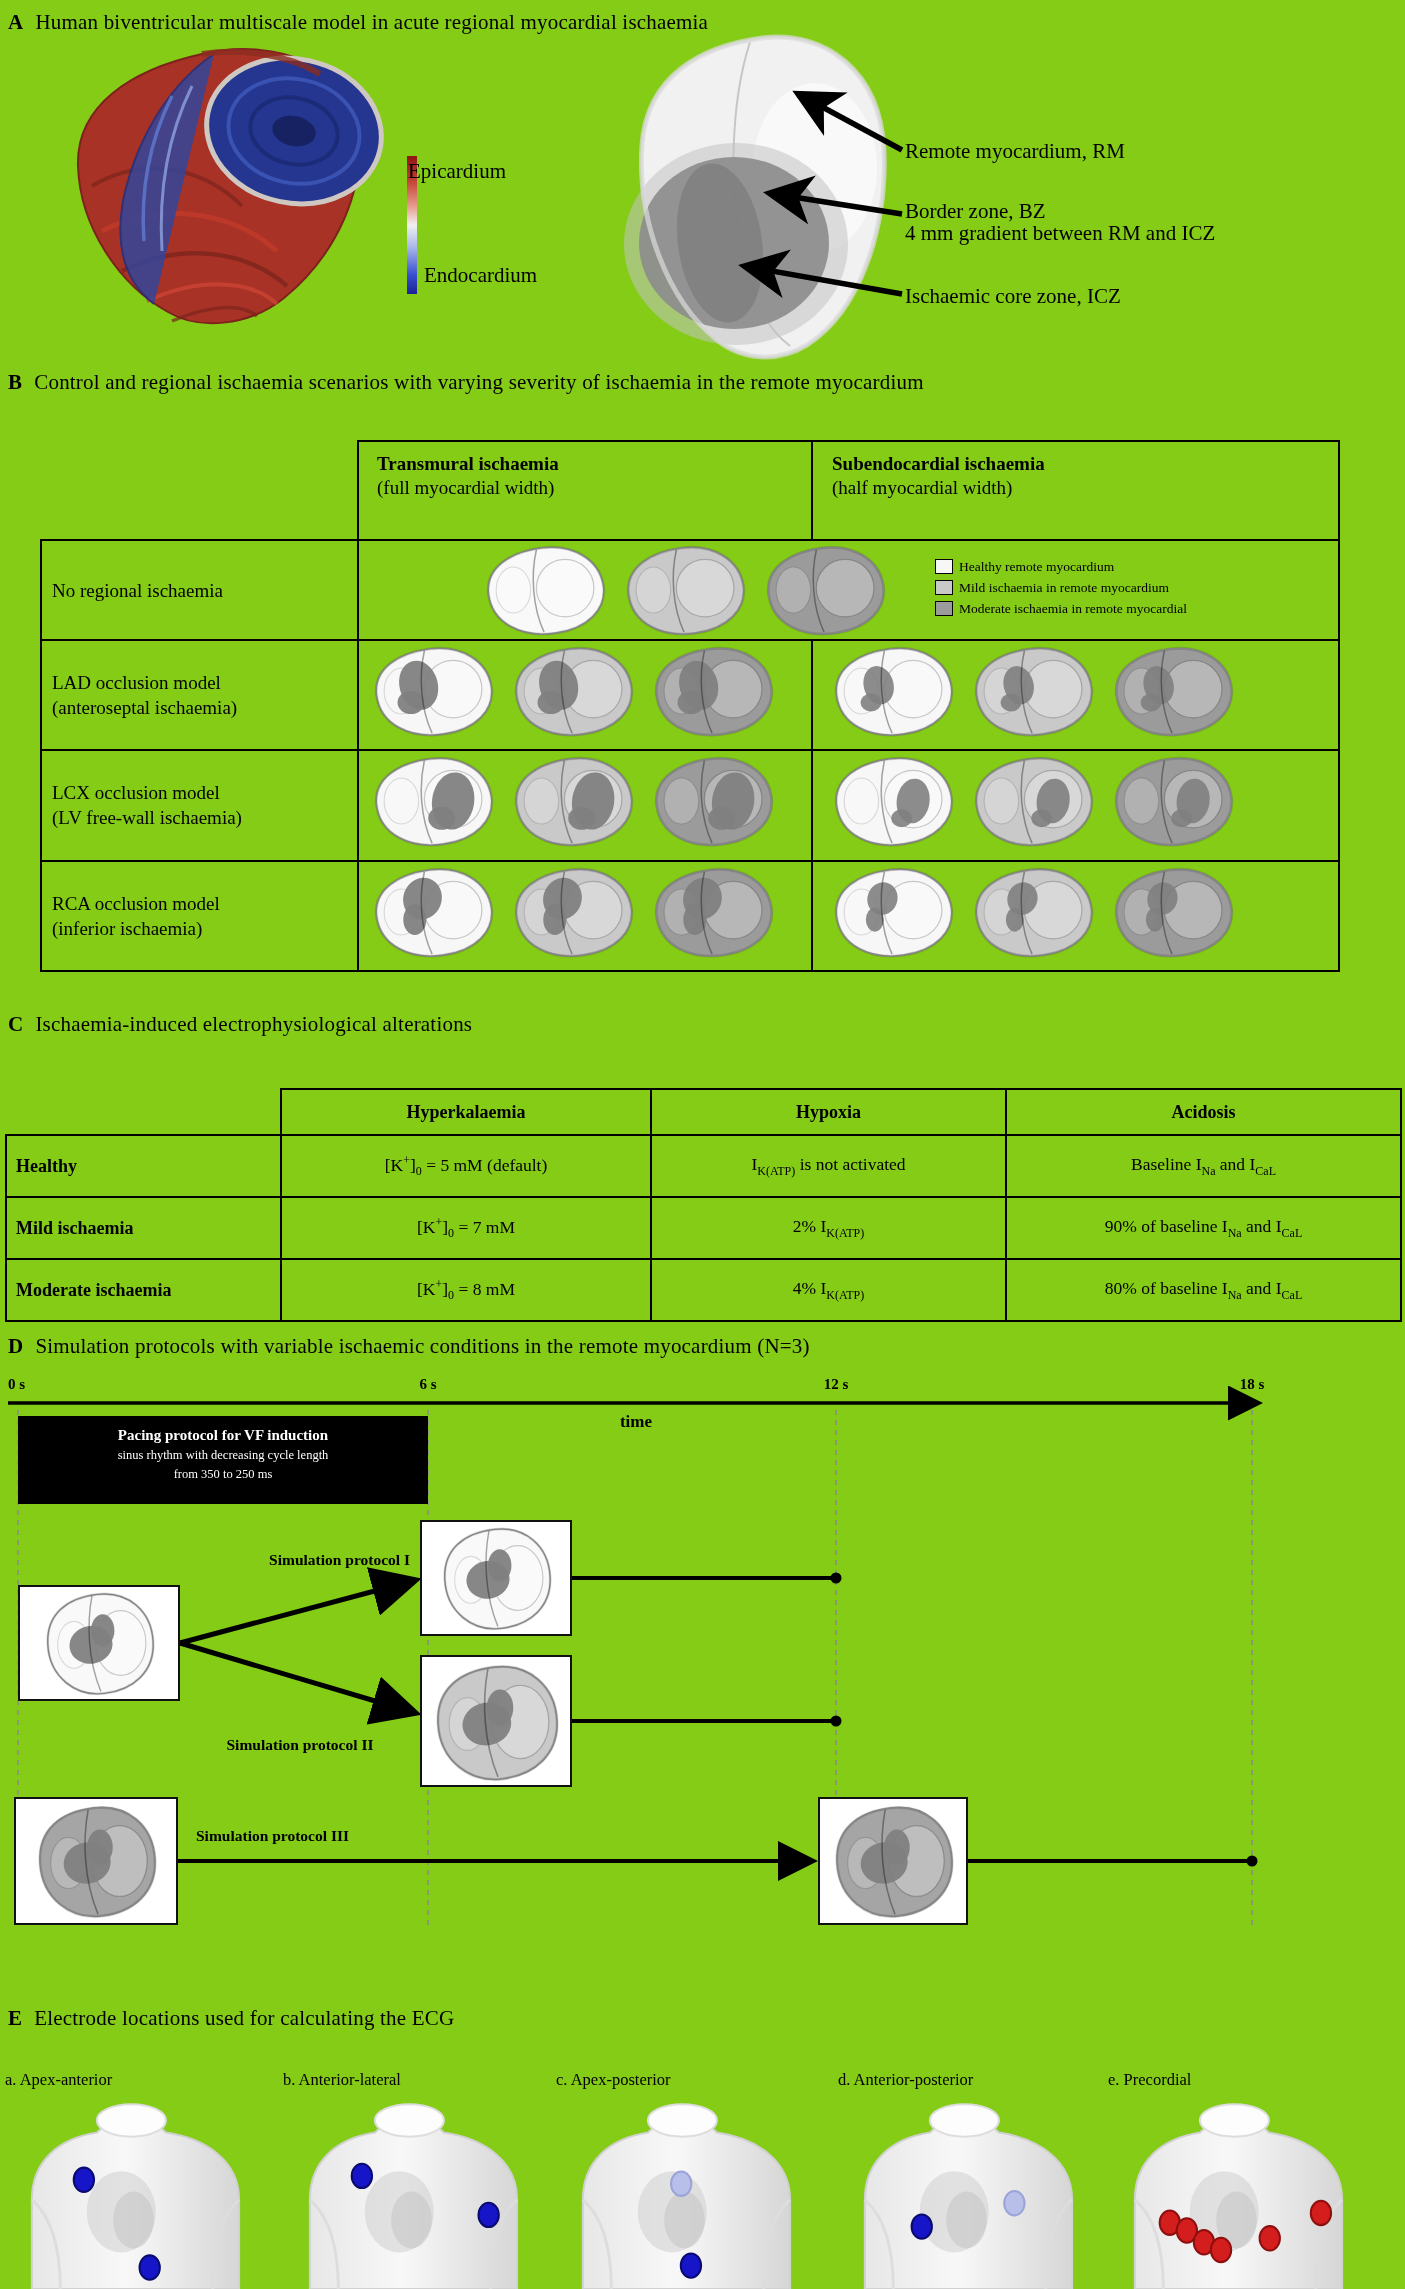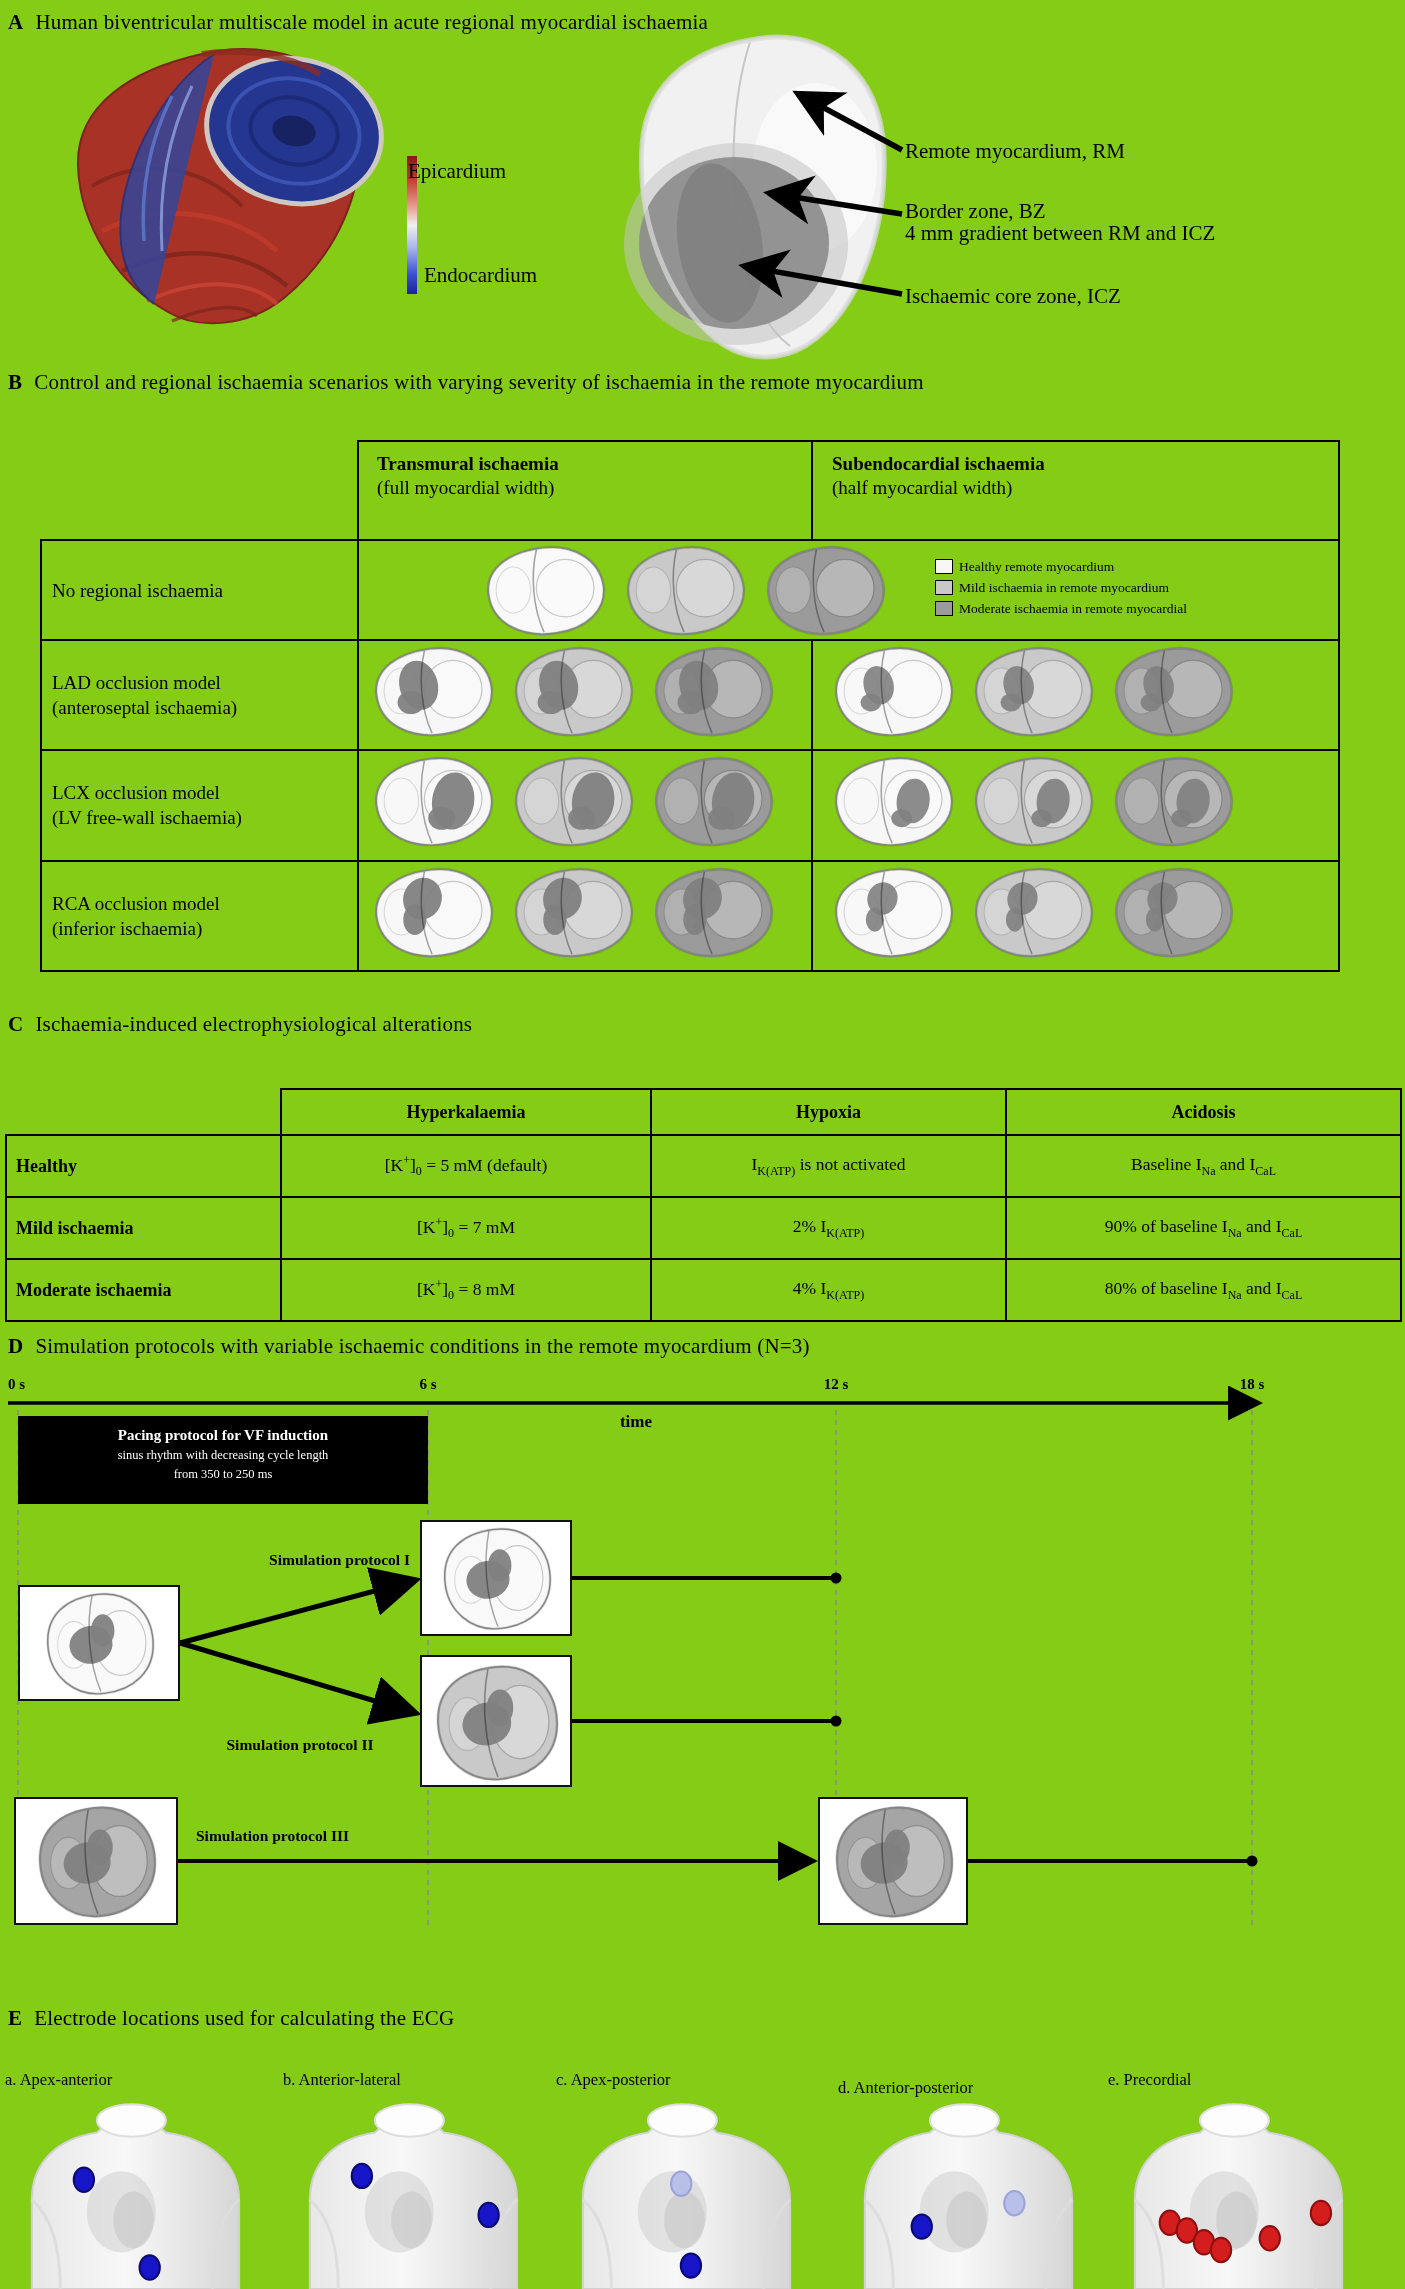--- a/index.html
+++ b/index.html
@@ -544,21 +544,21 @@
       </div>
   </div>
 
   <div class="abs sec-title" style="left:8px;top:2006px;">
     <b>E</b><span>Electrode locations used for calculating the ECG</span>
   </div>
 
   <div class="abs torsoLab" style="left:5px;top:2070px;">a. Apex-anterior</div>
   <div class="abs torsoLab" style="left:283px;top:2070px;">b. Anterior-lateral</div>
   <div class="abs torsoLab" style="left:556px;top:2070px;">c. Apex-posterior</div>
-  <div class="abs torsoLab" style="left:838px;top:2070px;margin-top:8px;">d. Anterior-posterior</div>
+  <div class="abs torsoLab" style="left:838px;top:2070px;">d. Anterior-posterior</div>
   <div class="abs torsoLab" style="left:1108px;top:2070px;">e. Precordial</div>
 
   <div class="abs torso" style="left:15px;top:2094px;width:245px;height:195px;">
       <svg viewBox="0 0 120 96" preserveAspectRatio="xMidYMid meet">
     <defs>
       <linearGradient id="tg" x1="0" x2="1">
         <stop offset="0" stop-color="#e7e7e7"></stop>
             <stop offset="0.45" stop-color="#f8f8f8"></stop>
             <stop offset="1" stop-color="#d6d6d6"></stop>
       </linearGradient>

